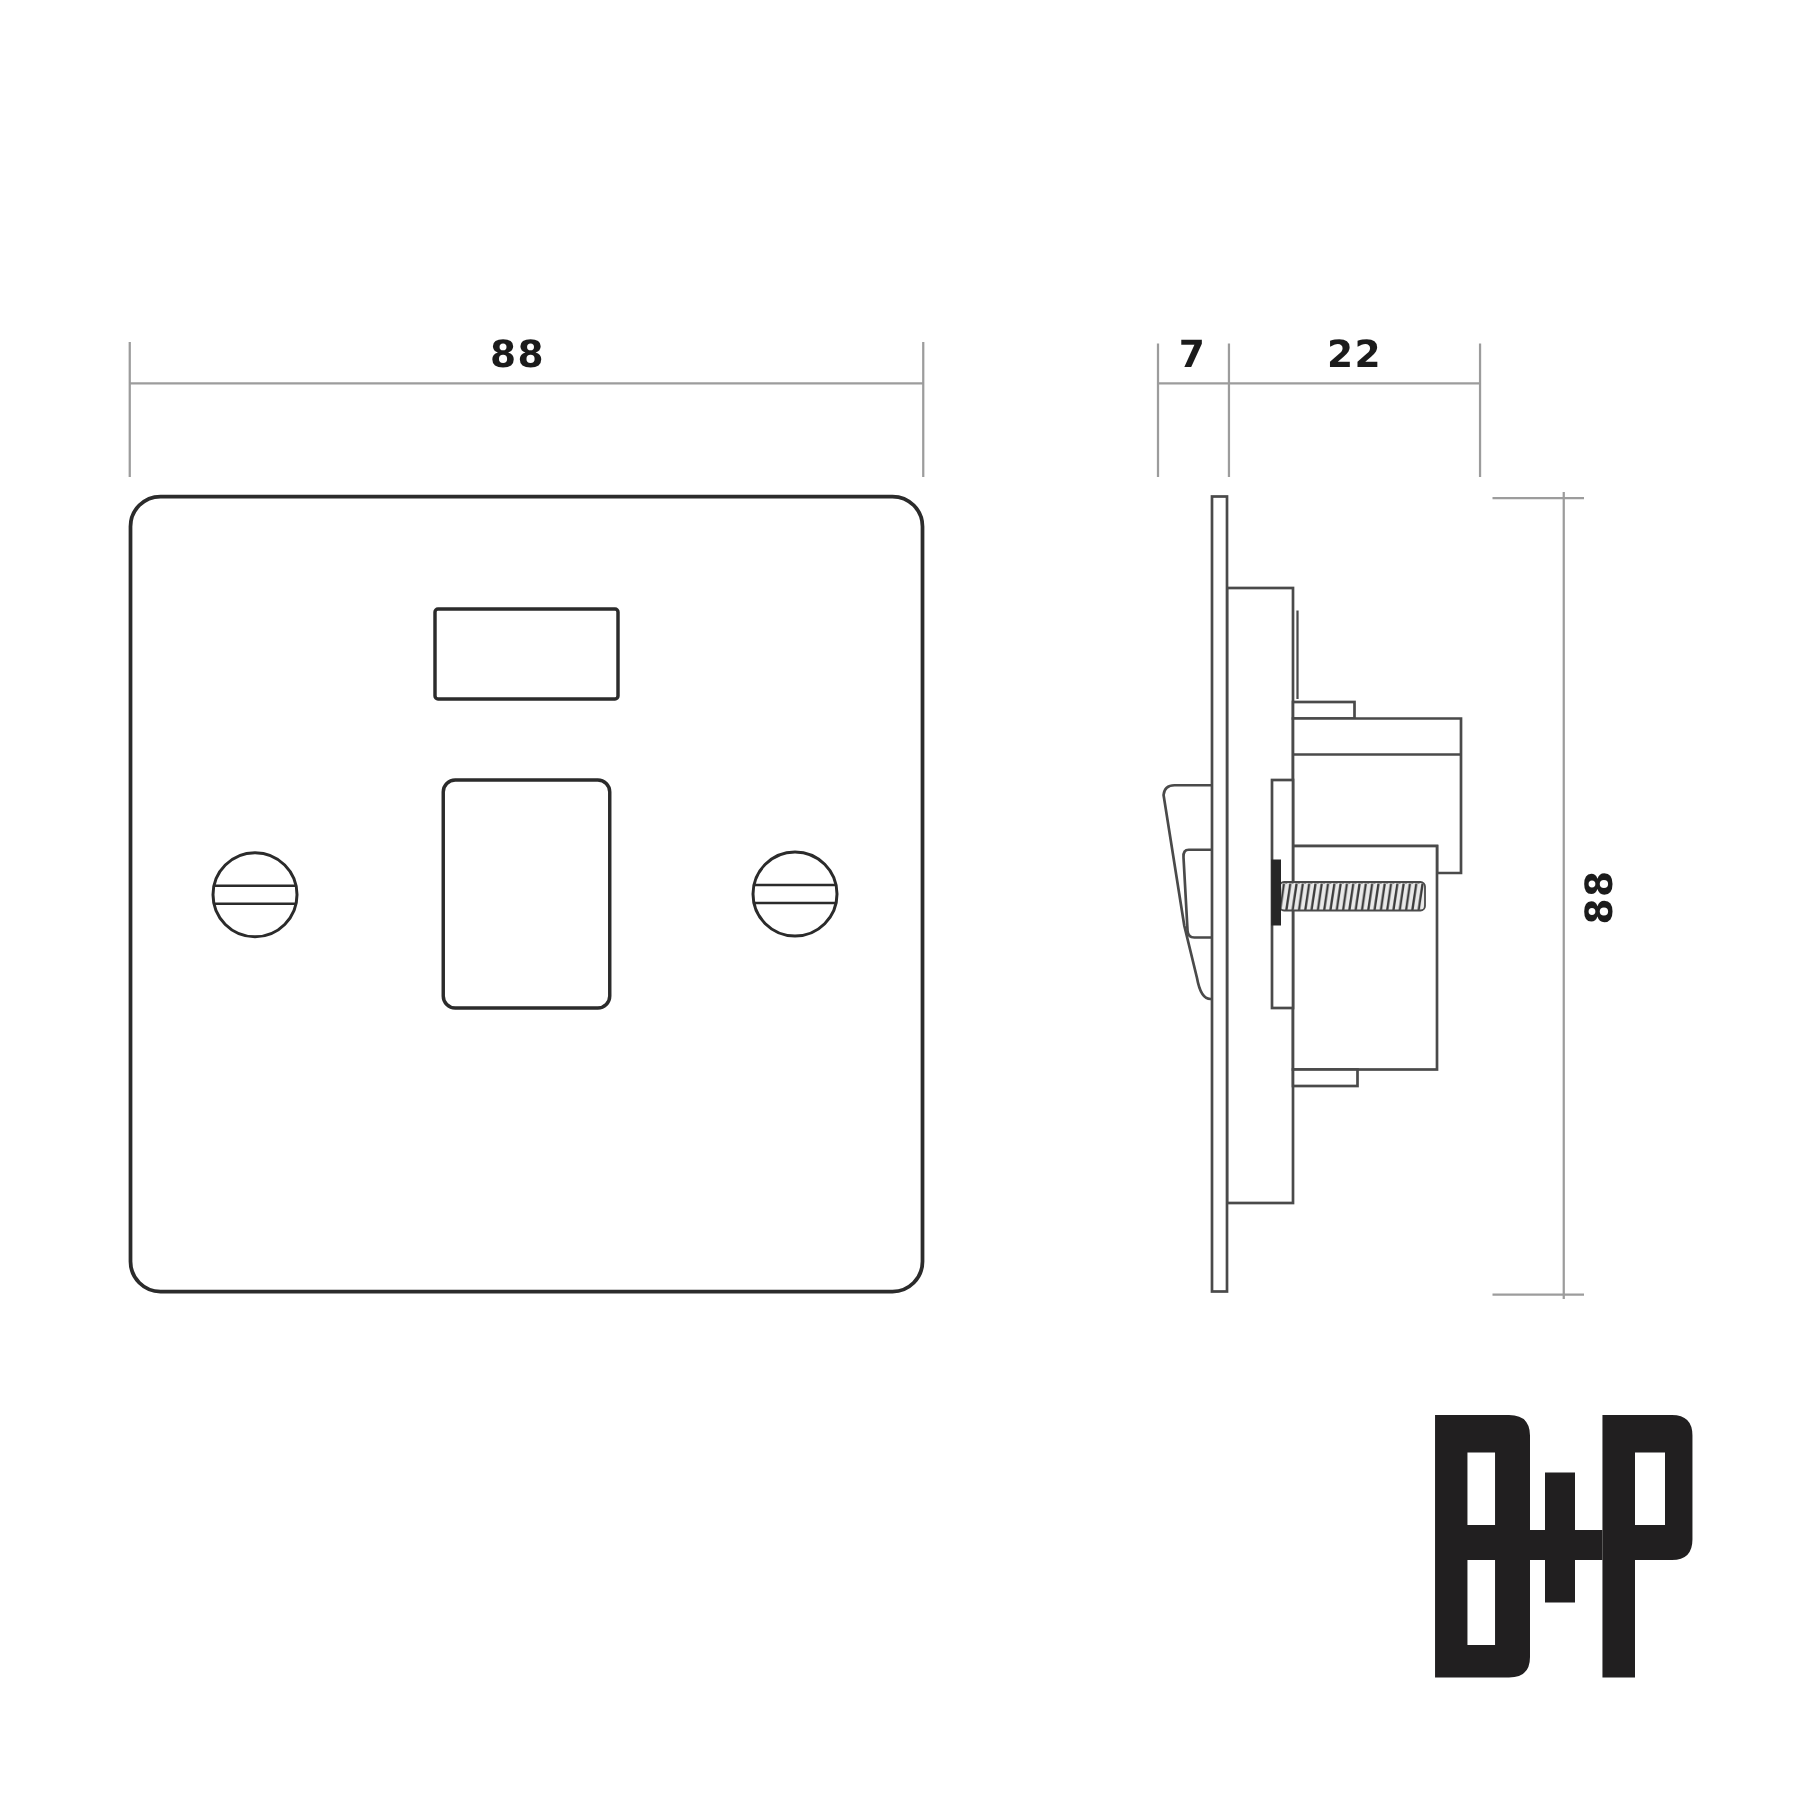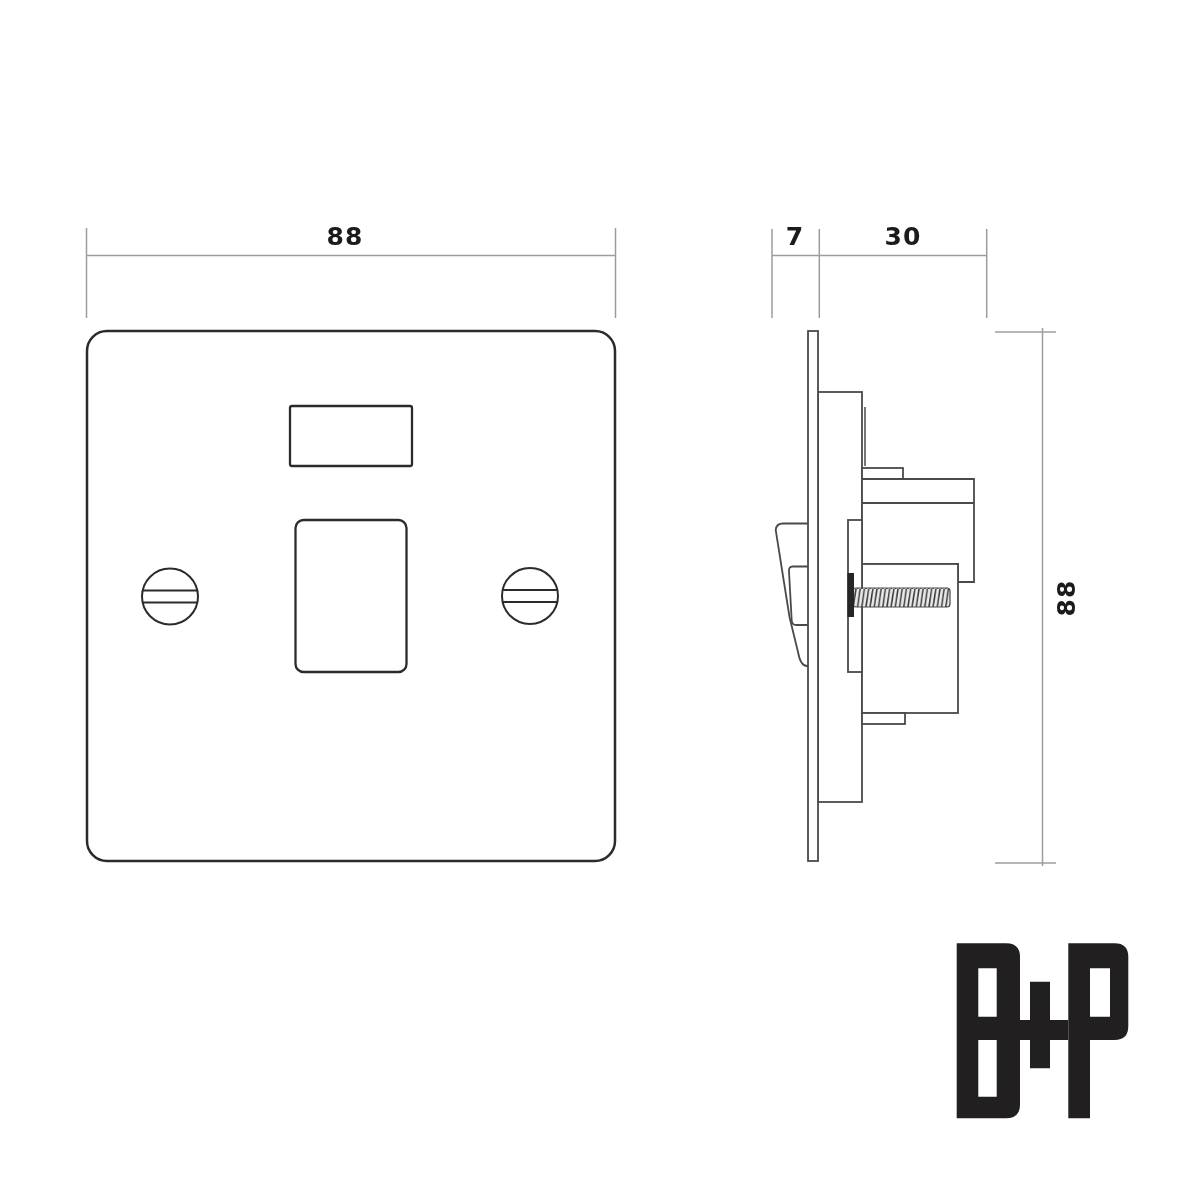--- a/index.html
+++ b/index.html
@@ -138,18 +138,18 @@
       <path d="M 1010 1020 H 1030 V 981.7 H 1050 V 1020 H 1068.3 V 1040 H 1050 V 1068.3 H 1030 V 1040 H 1010 Z"></path>
       <path d="M 1068.3 943.3 H 1114.6 Q 1128.3 943.3 1128.3 957 V 1026.3 Q 1128.3 1040 1114.6 1040 H 1090 V 1118.3 H 1068.3 Z
                M 1090 968.3 H 1110 V 1016.7 H 1090 Z"></path>
     </g>
   </svg>
 
   <div class="dim-label" style="left:345px; top:236px;">88</div>
 
   <div class="dim-label" style="left:795px; top:236px;">7</div>
 
-  <div class="dim-label" style="left:903px; top:236px;">30</div>
+  <div class="dim-label" style="left:903px; top:236px;">22</div>
 
   <div class="dim-label vertical" style="left:1066px; top:598px;">88</div>
 
   <span class="sr-only">B+P</span>
 </div>
 
 </body></html>

